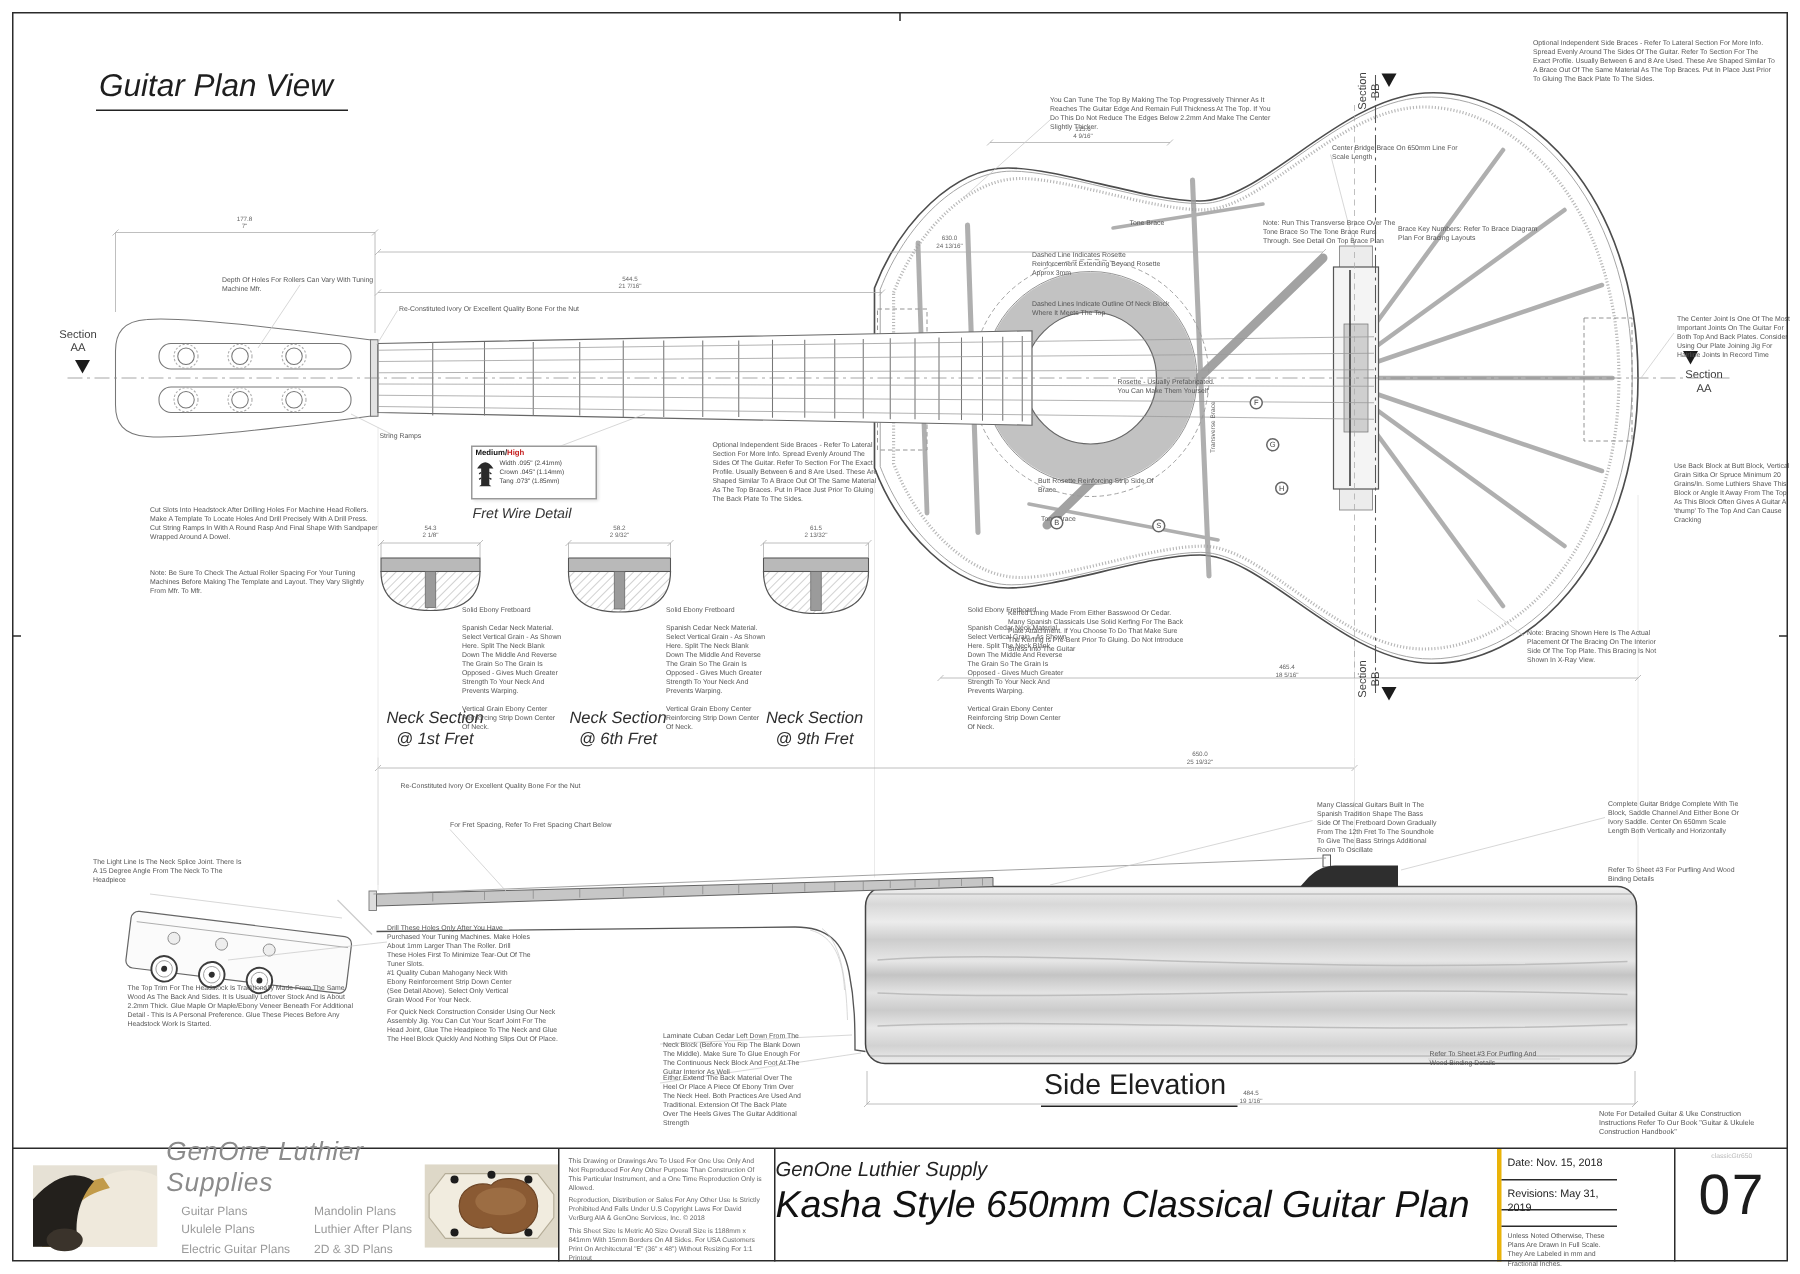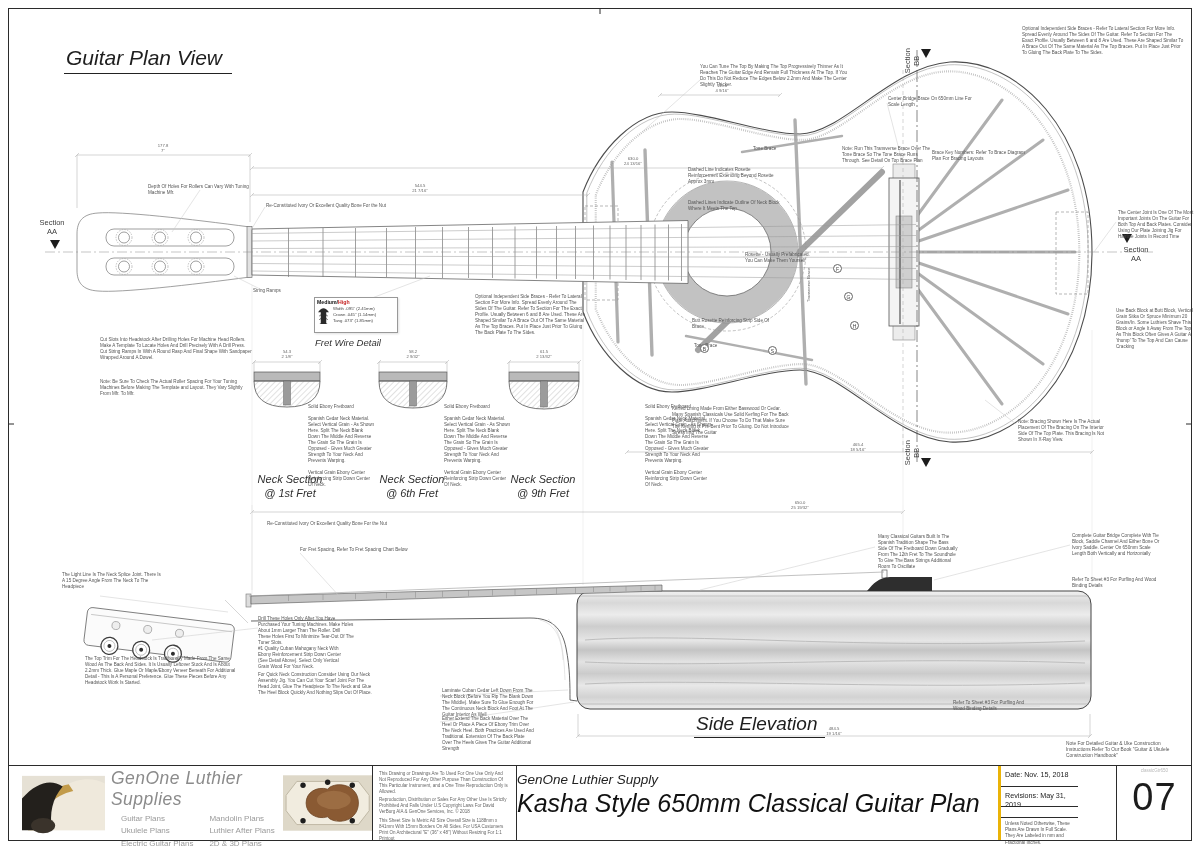--- a/index.html
+++ b/index.html
@@ -2,39 +2,39 @@
 <html><head>
 <meta charset="utf-8">
 <style>
   *{margin:0;padding:0;box-sizing:border-box}
   html,body{width:1200px;height:849px;background:#fff;font-family:"Liberation Sans",sans-serif;position:relative;overflow:hidden;color:#333}
   #sheet{position:absolute;inset:0;width:1080px;height:849px}
   .border{position:absolute;left:8px;top:8px;width:1184px;height:833px;border:1.4px solid #2b2b2b;pointer-events:none}
   svg.bg{position:absolute;left:0;top:0}
   .t{position:absolute;color:#1e1e1e}
   .plan-title{left:64px;top:46px;font-size:21px;font-style:italic;border-bottom:1.3px solid #222;padding:0 10px 3px 2px}
-  .side-title{left:694px;top:713px;font-size:19px;font-style:italic;border-bottom:1.2px solid #222;padding:0 8px 2px 2px}
+  .side-title{left:694px;top:713px;font-size:19px;border-bottom:1.2px solid #222;padding:0 8px 2px 2px}
   .seclab{position:absolute;font-size:7.5px;color:#3d3d3d;text-align:center;white-space:pre-line;line-height:1.15;width:44px}
   .seclab.vert{transform:rotate(-90deg)}
   .necklab{position:absolute;width:110px;text-align:center;font-size:11px;font-style:italic;color:#2e2e2e;white-space:pre-line;line-height:1.3}
   .ann{position:absolute;font-size:4.6px;color:#555;line-height:1.3;white-space:pre-line}
   .ann.dim{font-size:4.2px;color:#666;text-align:center;transform:translateX(-50%)}
   .ann.vert{font-size:4.4px;color:#666;transform:rotate(-90deg);transform-origin:left top;white-space:nowrap}
   .ann.circ{width:9px;height:9px;border:0.8px solid #666;border-radius:50%;text-align:center;font-size:5px;line-height:8.5px;color:#444;background:#fff;white-space:nowrap}
   
   .fwbox{position:absolute;left:314px;top:297px;width:84px;height:36px;border:0.8px solid #999;background:#fff;padding:1px 2px;box-shadow:1px 1px 2px rgba(0,0,0,.12)}
   .fwhead{font-size:5.2px;font-weight:bold;color:#111}
   .fwhead .red{color:#c42020}
   .fwrow{display:flex;gap:3px}
   .fwspecs{font-size:4.3px;color:#444;line-height:1.35;margin-top:1px}
   .fwlabel{position:absolute;left:315px;top:337px;font-size:9.5px;font-style:italic;color:#333}
   
   .tb{position:absolute;left:8px;top:765px;width:1184px;height:76px;border-top:1.3px solid #2b2b2b;background:#fff}
   .tb .panel{position:absolute;top:0;height:100%}
-  .p-logo{left:0;width:364px;display:flex;align-items:flex-start;padding:2px 0 2px 14px;gap:6px}
+  .p-logo{left:0;width:364px;display:flex;align-items:flex-end;padding:2px 0 2px 14px;gap:6px}
   .p-disc{left:364px;width:144px;border-left:1px solid #2b2b2b;padding:2px 4px}
   .p-main{left:508px;width:520px;border-left:1px solid #2b2b2b;text-align:left}
   .p-meta{left:990px;width:80px;border-left:3px solid #eab308}
   .p-num{left:1108px;width:76px;border-left:1px solid #2b2b2b;text-align:center}
   .logo-name{font-size:17.5px;font-style:italic;color:#8b8b8b;letter-spacing:.5px}
   .logo-cols{display:flex;gap:16px;margin-top:3px;margin-left:10px}
   .logo-cols div{font-size:8px;color:#9a9a9a;line-height:1.55}
   .disc-p{font-size:4.5px;color:#666;line-height:1.35;margin:2.5px 2px}
   .tb-company{font-size:13.5px;font-style:italic;color:#222;margin-top:6px}
   .tb-title{font-size:25px;font-style:italic;color:#111;margin-top:2px}

